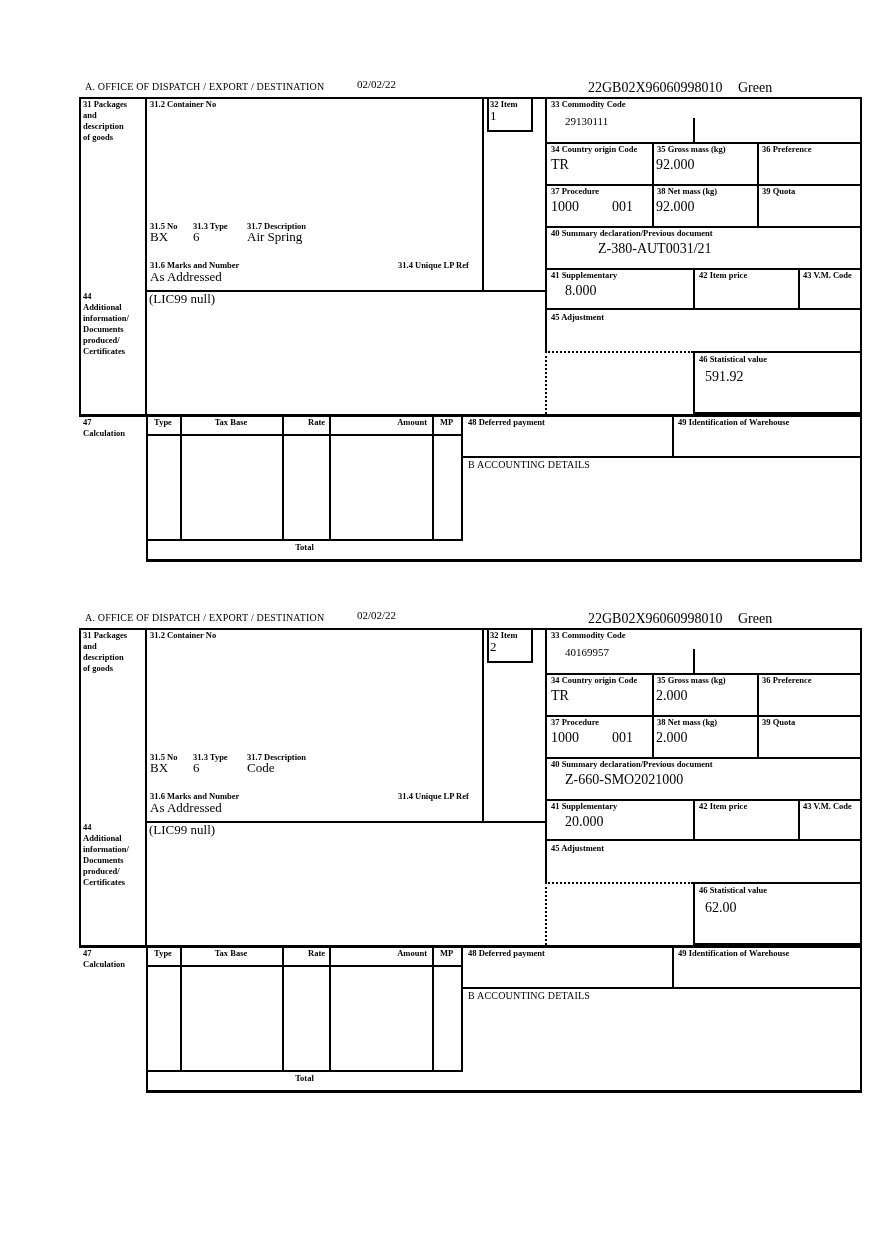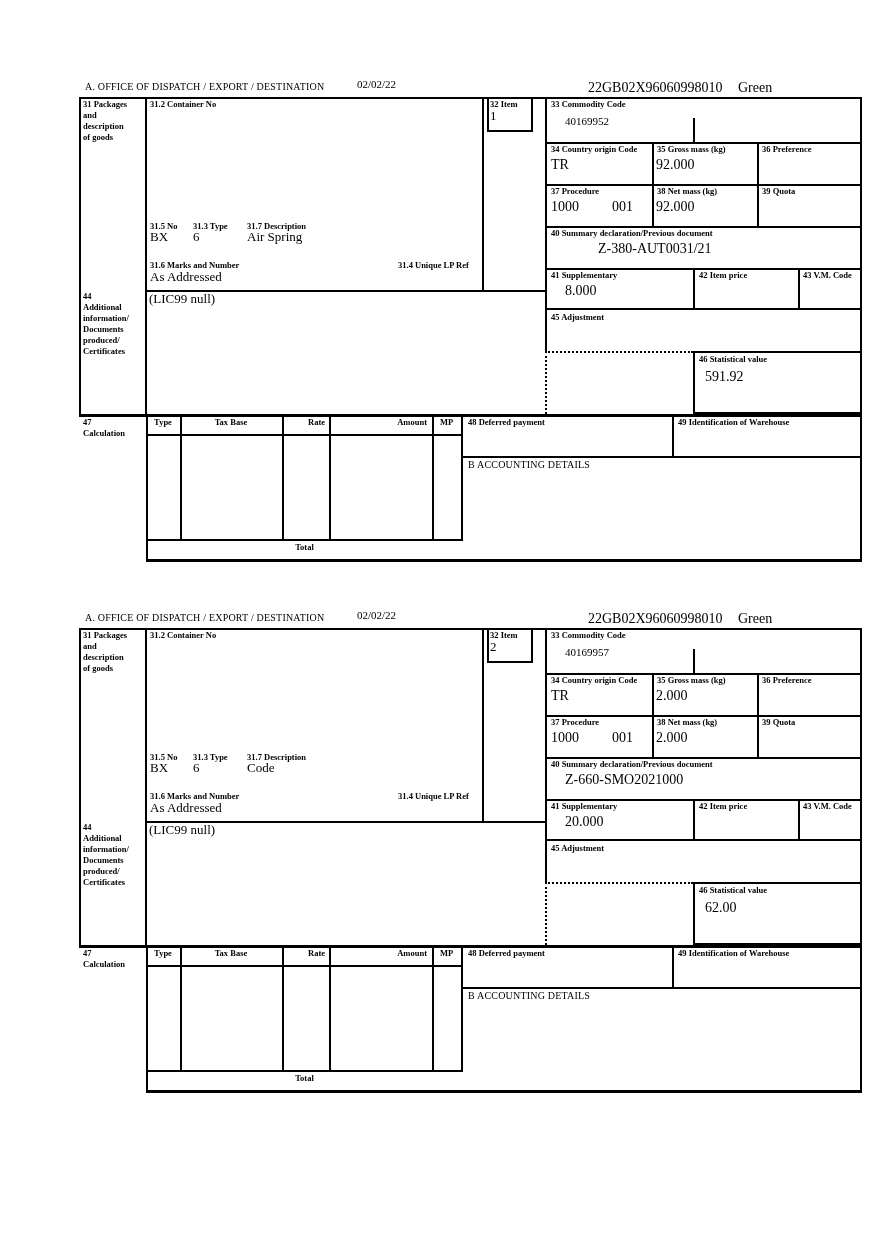--- a/index.html
+++ b/index.html
@@ -70,21 +70,21 @@
     <span class="lbl-block" style="left:83px;top:21px;">31 Packages
 and
 description
 of goods</span>
     <span class="lbl" style="left:150px;top:21px;">31.2 Container No</span>
 
     <span class="lbl" style="left:490px;top:21px;">32 Item</span>
     <span class="val-md" style="left:490px;top:30px;">1</span>
 
     <span class="lbl" style="left:551px;top:21px;">33 Commodity Code</span>
-    <span class="val-lg" style="left:565px;top:37px;">40169952</span>
+    <span class="val-lg" style="left:565px;top:37px;">29130111</span>
 
     <span class="lbl" style="left:551px;top:66px;">34 Country origin Code</span>
     <span class="val" style="left:551px;top:79px;">TR</span>
     <span class="lbl" style="left:657px;top:66px;">35 Gross mass (kg)</span>
     <span class="val" style="left:656px;top:79px;">92.000</span>
     <span class="lbl" style="left:762px;top:66px;">36 Preference</span>
 
     <span class="lbl" style="left:551px;top:108px;">37 Procedure</span>
     <span class="val" style="left:551px;top:121px;">1000</span>
     <span class="val" style="left:612px;top:121px;">001</span>

